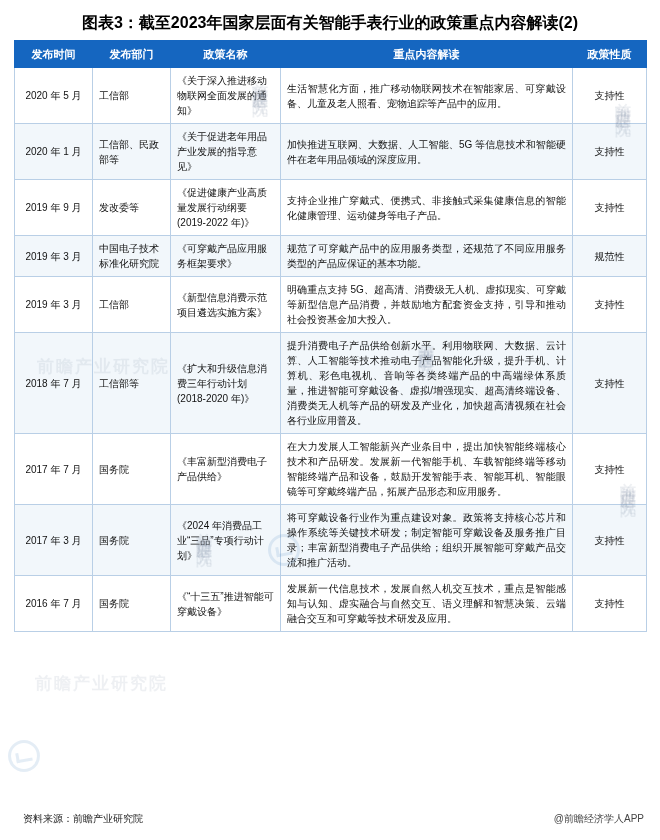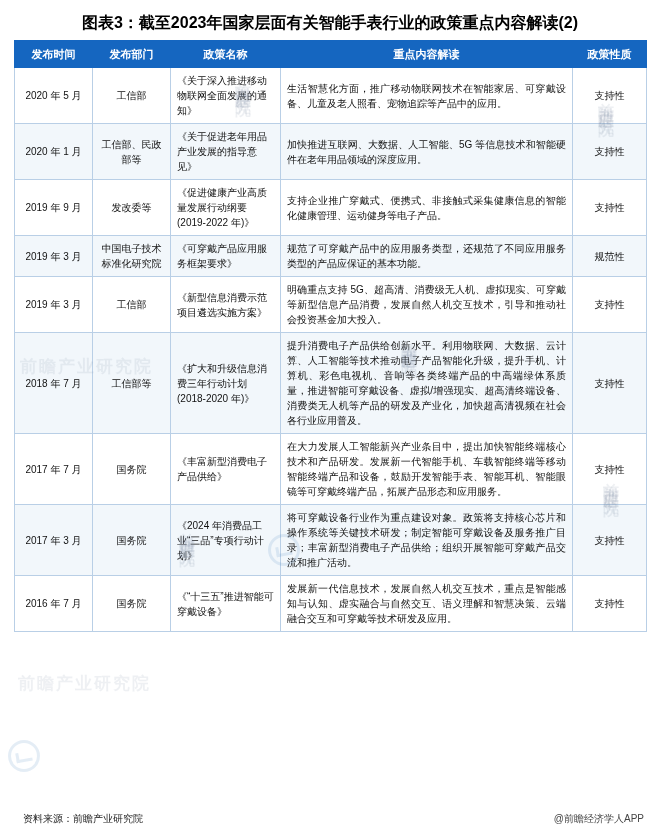--- a/index.html
+++ b/index.html
@@ -54,21 +54,21 @@
     line-height: 15px;
     color: #111111;
     font-size: 10px;
   }
   td.c-date {
     text-align: center;
     white-space: nowrap;
     margin-top: 46px;
   }
   td.c-dept {
-    text-align: center;
+    text-align: left;
   }
   td.c-name {
     text-align: left;
   }
   td.c-content {
     text-align: justify;
     text-justify: inter-ideograph;
     margin-top: 31px;
   }
   td.c-nature {
@@ -98,20 +98,21 @@
   
   .wm {
     position: absolute;
     color: rgba(120, 140, 160, 0.13);
     font-size: 17px;
     font-weight: bold;
     letter-spacing: 2px;
     pointer-events: none;
     user-select: none;
     white-space: nowrap;
+    margin-left: 17px;
   }
   .wm.v {
     writing-mode: vertical-rl;
     font-size: 16px;
     letter-spacing: 3px;
   }
   .wm-logo {
     position: absolute;
     pointer-events: none;
     user-select: none;
@@ -197,21 +198,21 @@
         <td class="c-date">2019 年 3 月</td>
         <td class="c-dept">中国电子技术标准化研究院</td>
         <td class="c-name">《可穿戴产品应用服务框架要求》</td>
         <td class="c-content">规范了可穿戴产品中的应用服务类型，还规范了不同应用服务类型的产品应保证的基本功能。</td>
         <td class="c-nature">规范性</td>
       </tr>
       <tr class="plain">
         <td class="c-date">2019 年 3 月</td>
         <td class="c-dept">工信部</td>
         <td class="c-name">《新型信息消费示范项目遴选实施方案》</td>
-        <td class="c-content">明确重点支持 5G、超高清、消费级无人机、虚拟现实、可穿戴等新型信息产品消费，发展自然人机交互技术，引导和推动社会投资基金加大投入。</td>
+        <td class="c-content">明确重点支持 5G、超高清、消费级无人机、虚拟现实、可穿戴等新型信息产品消费，并鼓励地方配套资金支持，引导和推动社会投资基金加大投入。</td>
         <td class="c-nature">支持性</td>
       </tr>
       <tr class="alt">
         <td class="c-date">2018 年 7 月</td>
         <td class="c-dept">工信部等</td>
         <td class="c-name">《扩大和升级信息消费三年行动计划 (2018-2020 年)》</td>
         <td class="c-content">提升消费电子产品供给创新水平。利用物联网、大数据、云计算、人工智能等技术推动电子产品智能化升级，提升手机、计算机、彩色电视机、音响等各类终端产品的中高端绿体系质量，推进智能可穿戴设备、虚拟/增强现实、超高清终端设备、消费类无人机等产品的研发及产业化，加快超高清视频在社会各行业应用普及。</td>
         <td class="c-nature">支持性</td>
       </tr>
       <tr class="plain">

